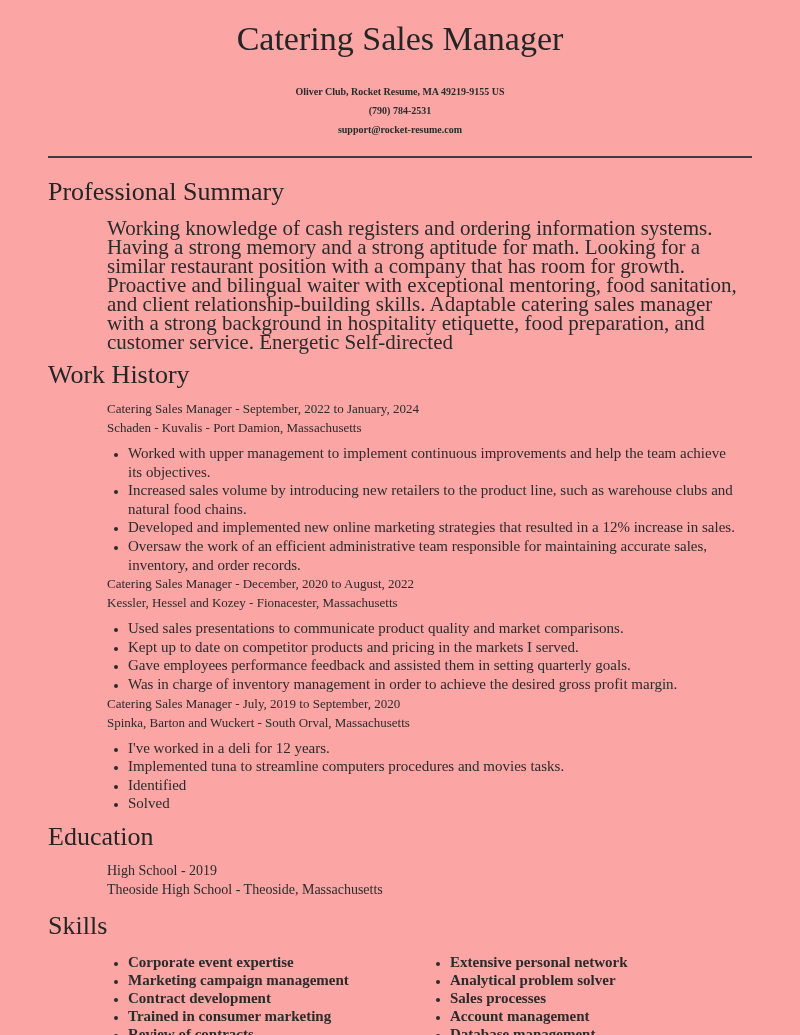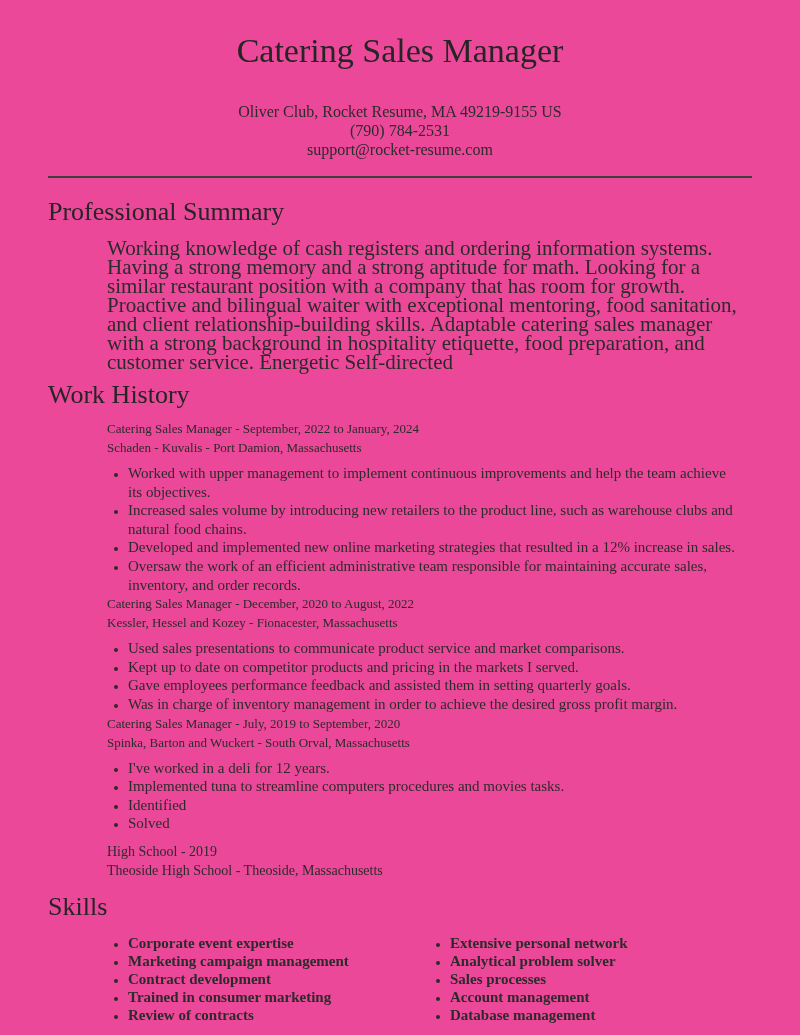--- a/index.html
+++ b/index.html
@@ -1,35 +1,35 @@
 <!DOCTYPE html>
 <html><head>
 <meta charset="utf-8">
 <style>
   * { box-sizing: border-box; }
   html, body { margin: 0; padding: 0; background: #ffffff; }
   .page {
     width: 800px;
     height: 1035px;
     overflow: hidden;
-    background: #ec4899;
-    padding: 28px 48px 0 48px;
+    background: #fca5a5;
+    padding: 16px 48px 0 48px;
     font-family: "Liberation Serif", "DejaVu Serif", serif;
     color: #2b2b2b;
   }
   
   .header { text-align: center; }
   h1 {
     margin: 0;
     font-size: 34px;
     font-weight: 400;
     line-height: 46px;
     color: #252525;
   }
-  .contact { margin-top: 28px; font-size: 16px; line-height: 19px; color: #2b2b2b; }
+  .contact { margin-top: 20px; font-size: 10px; line-height: 19px; color: #2b2b2b; font-weight: bold; }
   .rule {
     border: none;
     border-top: 2px solid #3d3d3d;
     margin: 17px 0 0 0;
     height: 0;
   }
   
   h2 {
     margin: 0;
     font-size: 26px;
@@ -109,40 +109,41 @@
         <li>Increased sales volume by introducing new retailers to the product line, such as warehouse clubs and natural food chains.</li>
         <li>Developed and implemented new online marketing strategies that resulted in a 12% increase in sales.</li>
         <li>Oversaw the work of an efficient administrative team responsible for maintaining accurate sales, inventory, and order records.</li>
       </ul>
     </div>
 
     <div class="job">
       <div class="job-title">Catering Sales Manager - December, 2020 to August, 2022</div>
       <div class="job-company">Kessler, Hessel and Kozey - Fionacester, Massachusetts</div>
       <ul class="bullets">
-        <li>Used sales presentations to communicate product service and market comparisons.</li>
+        <li>Used sales presentations to communicate product quality and market comparisons.</li>
         <li>Kept up to date on competitor products and pricing in the markets I served.</li>
         <li>Gave employees performance feedback and assisted them in setting quarterly goals.</li>
         <li>Was in charge of inventory management in order to achieve the desired gross profit margin.</li>
       </ul>
     </div>
 
     <div class="job">
       <div class="job-title">Catering Sales Manager - July, 2019 to September, 2020</div>
       <div class="job-company">Spinka, Barton and Wuckert - South Orval, Massachusetts</div>
       <ul class="bullets">
         <li>I've worked in a deli for 12 years.</li>
         <li>Implemented tuna to streamline computers procedures and movies tasks.</li>
         <li>Identified</li>
         <li>Solved</li>
       </ul>
     </div>
   </section>
 
   <section>
+    <h2 class="h2-education">Education</h2>
     <div class="education-block">
       <div>High School - 2019</div>
       <div>Theoside High School - Theoside, Massachusetts</div>
     </div>
   </section>
 
   <section>
     <h2 class="h2-skills">Skills</h2>
     <div class="skills-grid">
       <ul class="bullets">

